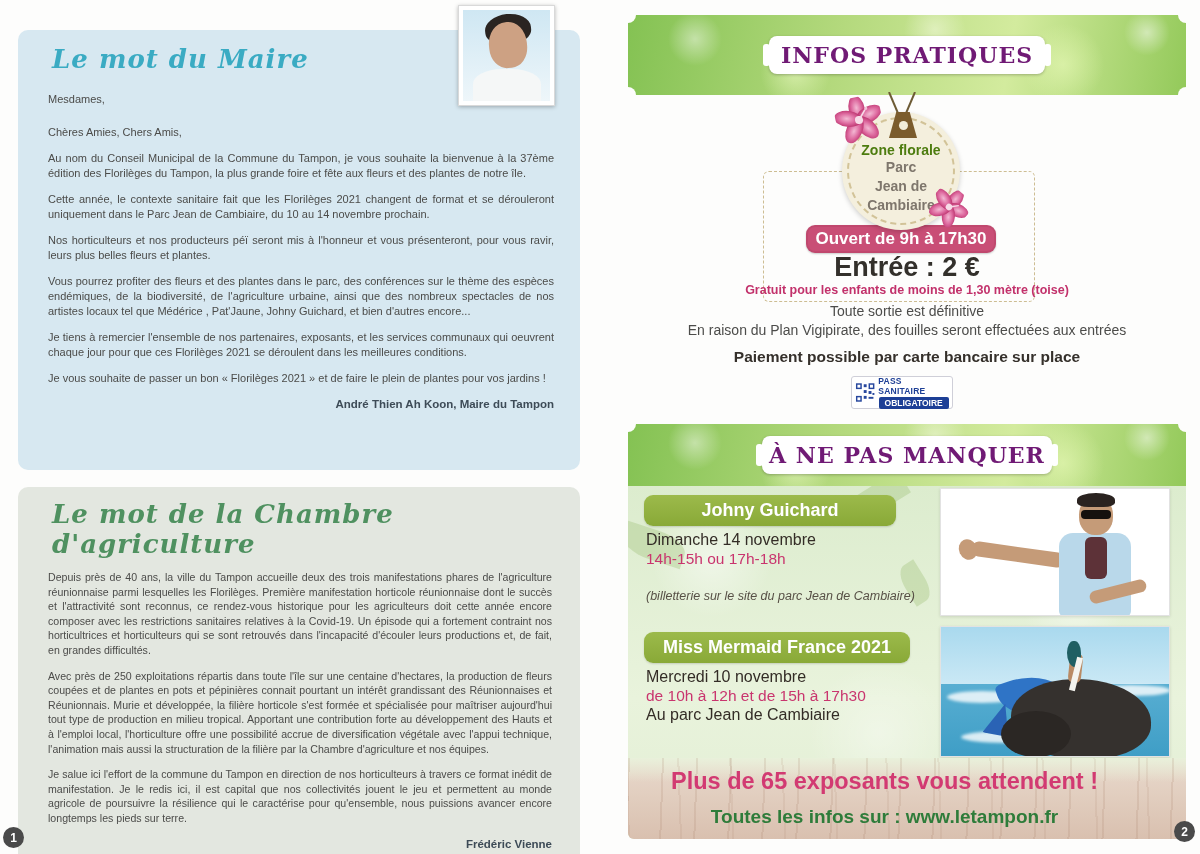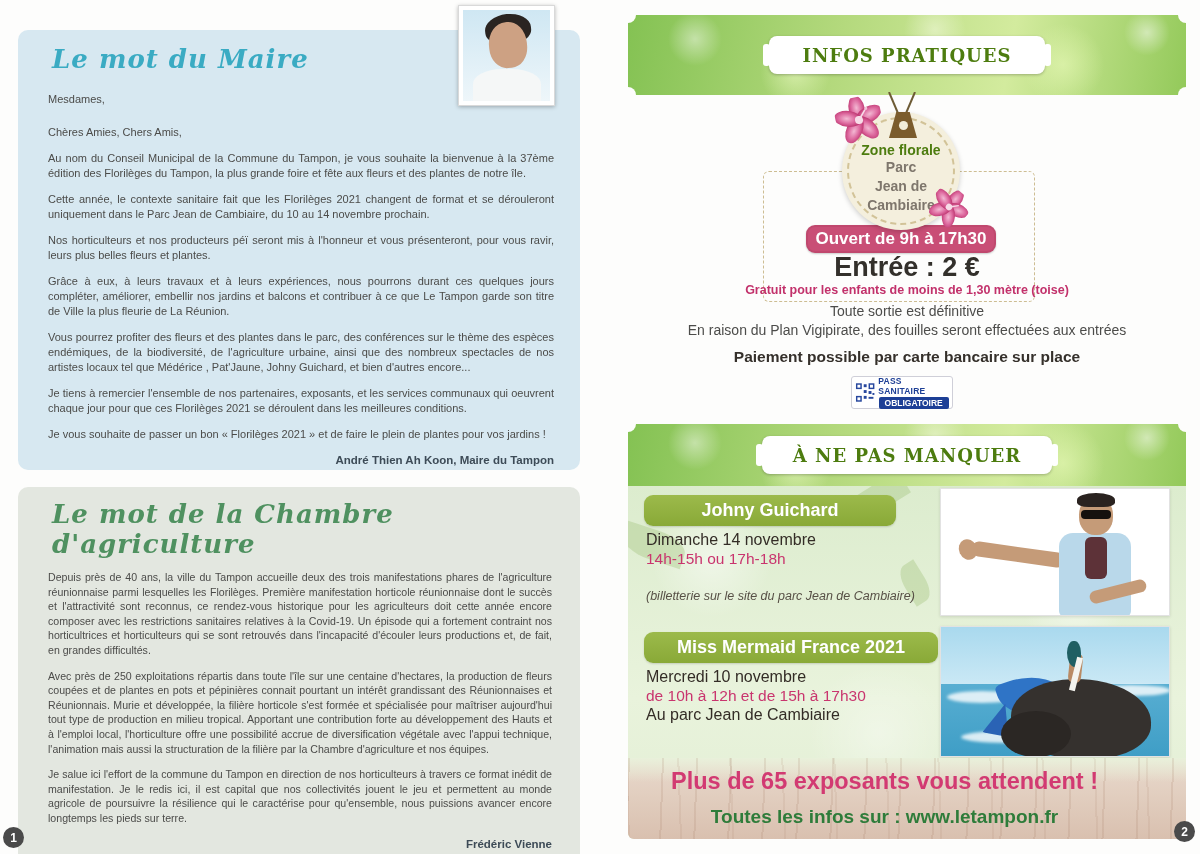--- a/index.html
+++ b/index.html
@@ -38,21 +38,21 @@
        linear-gradient(100deg,#84c253,#b4d97d 38%,#d3eb9e 68%,#93c95a);}
   .corner-cut{position:absolute;width:16px;height:16px;border-radius:50%;background:#fdfdfc;}
   .corner-cut.tl{left:-8px;top:-8px;} .corner-cut.tr{right:-8px;top:-8px;}
   .corner-cut.bl{left:-8px;bottom:-8px;} .corner-cut.br{right:-8px;bottom:-8px;}
   #banner-infos{top:15px;height:80px;}
   #banner-manquer{top:424px;height:63px;}
   .plaque{position:absolute;left:50%;transform:translateX(-50%);background:#fff;border-radius:8px;
       box-shadow:0 1px 3px rgba(0,0,0,.25);display:flex;align-items:center;justify-content:center;}
   .plaque::before,.plaque::after{content:"";position:absolute;width:7px;height:22px;background:#fff;border-radius:3px;top:8px;}
   .plaque::before{left:-6px;} .plaque::after{right:-6px;}
-  .plaque-text{font-family:"DejaVu Serif",serif;font-weight:bold;font-size:18px;letter-spacing:1px;color:#4d7c0f;}
+  .plaque-text{font-family:"DejaVu Serif",serif;font-weight:bold;font-size:22px;letter-spacing:1px;color:#701a75;}
   #plaque-infos{top:21px;width:276px;height:38px;}
   #plaque-manquer{top:12px;width:290px;height:38px;}
 
   
   #tag-string{position:absolute;left:880px;top:92px;z-index:2;}
   #tag-clip{position:absolute;left:889px;top:112px;width:28px;height:26px;background:#7b5c2d;
      clip-path:polygon(26% 0,74% 0,100% 100%,0 100%);z-index:2;}
   #tag-clip .hole{position:relative;width:9px;height:9px;border-radius:50%;background:#f2edd9;margin:9px auto 0;}
   #tag-circle{position:absolute;left:842px;top:112px;width:118px;height:118px;border-radius:50%;
      background:#f4efdd;box-shadow:0 2px 5px rgba(0,0,0,.18);z-index:1;text-align:center;}
@@ -86,21 +86,21 @@
      background:
        radial-gradient(circle 60px at 15% 20%, rgba(255,255,255,.5), transparent 61px),
        radial-gradient(circle 50px at 80% 35%, rgba(255,255,255,.4), transparent 51px),
        radial-gradient(circle 70px at 45% 70%, rgba(255,255,255,.35), transparent 71px),
        linear-gradient(#dcecce,#e9f3dc 60%,#e2eed4);}
   .leaf{position:absolute;background:rgba(140,180,95,.28);border-radius:0 50% 0 50%;}
   .event-badge{position:absolute;left:16px;height:31px;background:linear-gradient(#9cba4b,#89a937);border-radius:9px;
      color:#fff;font-weight:bold;font-size:18px;display:flex;align-items:center;justify-content:center;
      box-shadow:0 1px 2px rgba(0,0,0,.15);}
   #badge-johny{top:9px;width:252px;}
-  #badge-miss{top:146px;width:294px;}
+  #badge-miss{top:146px;width:266px;}
   .ev-line{position:absolute;left:18px;font-weight:normal;}
   .ev-date{font-size:16px;color:#332c26;}
   .ev-time{font-size:15.5px;color:#c9356e;}
   .ev-place{font-size:16px;color:#332c26;}
   .ev-note{font-size:12.5px;color:#575046;font-weight:normal;font-style:italic;}
   .photo{position:absolute;left:312px;width:228px;background:#fff;border:1px solid #e2e2e2;box-shadow:0 1px 3px rgba(0,0,0,.12);overflow:hidden;}
   #photo-johny{top:2px;height:126px;}
   #photo-mermaid{top:140px;height:129px;}
 
   
@@ -146,21 +146,20 @@
 <div id="root">
 
   <section class="panel" id="panel-mayor">
     <h1 class="script-title">Le mot du Maire</h1>
     <div class="body-text">
       <p class="salutation" style="margin-bottom:0;">Mesdames,</p>
       <p class="salutation" style="margin-top:0;">Chères Amies, Chers Amis,</p>
       <p>Au nom du Conseil Municipal de la Commune du Tampon, je vous souhaite la bienvenue à la 37ème édition des Florilèges du Tampon, la plus grande foire et fête aux fleurs et des plantes de notre île.</p>
       <p>Cette année, le contexte sanitaire fait que les Florilèges 2021 changent de format et se dérouleront uniquement dans le Parc Jean de Cambiaire, du 10 au 14 novembre prochain.</p>
       <p>Nos horticulteurs et nos producteurs péï seront mis à l'honneur et vous présenteront, pour vous ravir, leurs plus belles fleurs et plantes.</p>
-      <p>Grâce à eux, à leurs travaux et à leurs expériences, nous pourrons durant ces quelques jours compléter, améliorer, embellir nos jardins et balcons et contribuer à ce que Le Tampon garde son titre de Ville la plus fleurie de La Réunion.</p>
       <p>Vous pourrez profiter des fleurs et des plantes dans le parc, des conférences sur le thème des espèces endémiques, de la biodiversité, de l'agriculture urbaine, ainsi que des nombreux spectacles de nos artistes locaux tel que Médérice , Pat'Jaune, Johny Guichard, et bien d'autres encore...</p>
       <p>Je tiens à remercier l'ensemble de nos partenaires, exposants, et les services communaux qui oeuvrent chaque jour pour que ces Florilèges 2021 se déroulent dans les meilleures conditions.</p>
       <p>Je vous souhaite de passer un bon « Florilèges 2021 » et de faire le plein de plantes pour vos jardins !</p>
       <p class="signature">André Thien Ah Koon, Maire du Tampon</p>
     </div>
   </section>
 
   <div id="mayor-photo-frame">
     <div class="mayor-photo">
       <div class="mayor-hair"></div>

